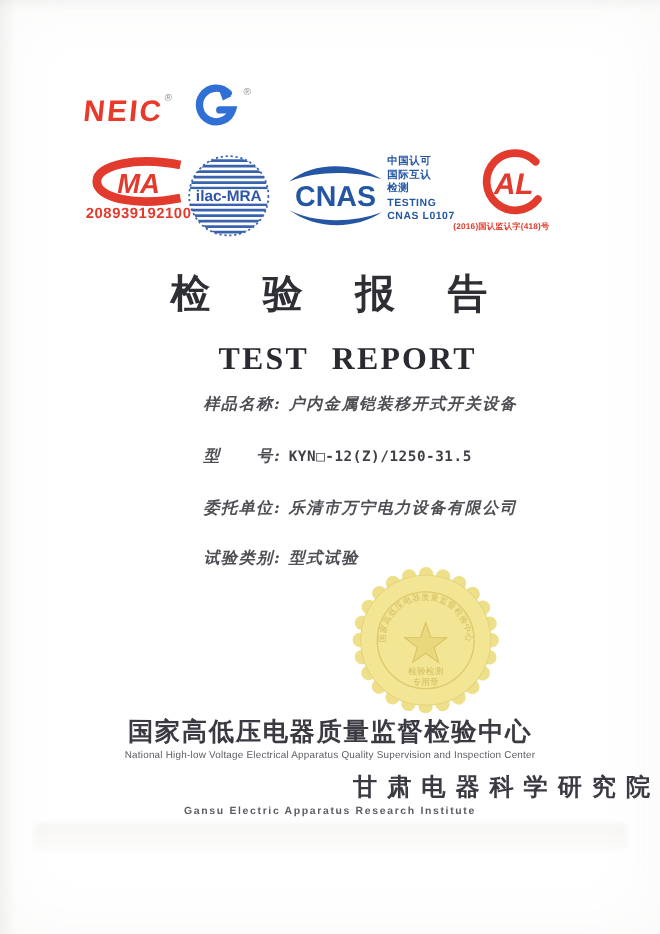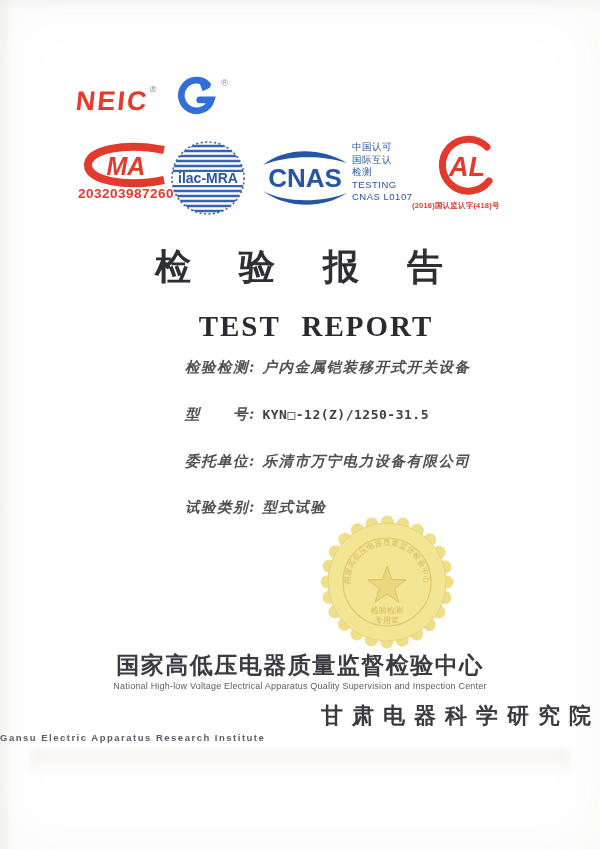--- a/index.html
+++ b/index.html
@@ -21,21 +21,21 @@
   .neic sup,.gmark sup{font-size:9px;color:#8a8a8a;font-weight:400;vertical-align:18px;letter-spacing:0;}
   .gmark{position:absolute;left:172px;top:76px;}
   .gmark svg{vertical-align:top;}
   .gmark sup{position:absolute;right:-10px;top:2px;}
   
   .cma{position:absolute;left:80px;top:142px;}
   .cma-num{position:absolute;left:76px;top:186px;width:100px;text-align:center;
     color:#e23a2c;font-weight:700;font-size:13.5px;letter-spacing:0.5px;}
   .ilac{position:absolute;left:169px;top:139px;}
   .cnas{position:absolute;left:257px;top:147px;}
-  .cnas-side{position:absolute;left:352px;top:141px;color:#2456a4;font-weight:400;
+  .cnas-side{position:absolute;left:352px;top:141px;color:#2456a4;font-weight:700;
     font-size:9.5px;line-height:12.5px;letter-spacing:0.5px;}
   .cal{position:absolute;left:423px;top:135px;}
   .cal-note{position:absolute;left:412px;top:201px;width:116px;text-align:left;
     color:#e23a2c;font-size:7.5px;letter-spacing:0.2px;font-weight:700;}
   
   .title-zh{position:absolute;left:0;top:243px;width:100%;text-align:center;
     color:#2e2e35;font-size:36px;font-weight:700;word-spacing:34px;letter-spacing:2px;}
   .title-en{position:absolute;left:0;top:310px;width:100%;text-align:center;
     font-family:"Liberation Serif",serif;color:#2a2a31;
     font-size:29px;font-weight:700;letter-spacing:2px;word-spacing:12px;padding-left:16px;}
@@ -49,21 +49,21 @@
     font-size:13px;letter-spacing:0.5px;color:#3f3f46;font-weight:700;}
   
   .seal{position:absolute;left:312px;top:512px;}
   
   .footer-zh{position:absolute;left:0;top:650px;width:100%;text-align:center;
     color:#3a3a42;font-size:23px;font-weight:700;letter-spacing:1.5px;}
   .footer-en{position:absolute;left:0;top:681px;width:100%;text-align:center;
     color:#5c5c63;font-size:9px;letter-spacing:0.2px;}
   .inst-zh{position:absolute;left:0;top:701px;width:100%;text-align:right;
     color:#3a3a42;font-size:22px;font-weight:700;letter-spacing:9px;padding-left:9px;box-sizing:border-box;}
-  .inst-en{position:absolute;left:0;top:732px;width:100%;
+  .inst-en{position:absolute;left:0;top:732px;width:100%;text-align:center;
     color:#5c5c63;font-size:9.5px;font-weight:700;letter-spacing:1.5px;}
   
   .smudge{position:absolute;left:30px;top:748px;width:540px;height:26px;
     background:linear-gradient(180deg,rgba(190,185,170,0.12),rgba(190,185,170,0.05));
     filter:blur(2px);border-radius:6px;}
 </style>
 </head>
 <body>
 
 <div class="page">
@@ -77,21 +77,21 @@
     </svg>
     <sup>®</sup>
   </div>
 
   <div class="cma">
     <svg width="96" height="46" viewBox="0 0 96 46">
       <path d="M84 8 C 44 0 8 8 8 23 C 8 38 44 46 84 38" fill="none" stroke="#e23a2c" stroke-width="8"></path>
       <text x="46" y="33" text-anchor="middle" font-size="25" font-weight="bold" font-style="italic" fill="#e23a2c" font-family="Liberation Sans, sans-serif">MA</text>
     </svg>
   </div>
-  <div class="cma-num">203203987260</div>
+  <div class="cma-num">208939192100</div>
 
   <div class="ilac">
     <svg width="78" height="78" viewBox="0 0 78 78">
       <defs>
           <clipPath id="ilacClip">
             <circle cx="39" cy="39" r="36"></circle>
           </clipPath>
         </defs>
       <g clip-path="url(#ilacClip)">
         <rect x="0" y="0" width="78" height="78" fill="#ffffff"></rect>
@@ -137,21 +137,21 @@
       <path d="M64 12 A 26 26 0 1 0 66 46" fill="none" stroke="#e23a2c" stroke-width="7" stroke-linecap="round"></path>
       <text x="44" y="41" text-anchor="middle" font-size="27" font-weight="bold" font-style="italic" fill="#e23a2c" font-family="Liberation Sans, sans-serif">AL</text>
     </svg>
   </div>
   <div class="cal-note">(2016)国认监认字(418)号</div>
 
   <div class="title-zh">检 验 报 告</div>
   <div class="title-en">TEST REPORT</div>
 
   <div class="form-row row1">
-    <span class="flabel">检验检测:</span>
+    <span class="flabel">样品名称:</span>
     <span class="fvalue">户内金属铠装移开式开关设备</span>
   </div>
   <div class="form-row row2">
     <span class="flabel">型　　号:</span>
     <span class="fvalue mono">KYN□-12(Z)/1250-31.5</span>
   </div>
   <div class="form-row row4">
     <span class="flabel">试验类别:</span>
     <span class="fvalue">型式试验</span>
   </div>

